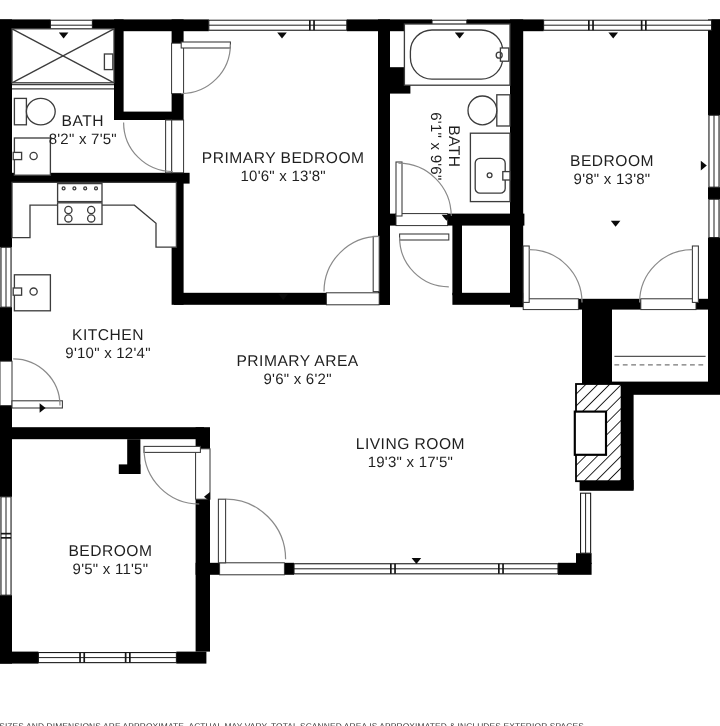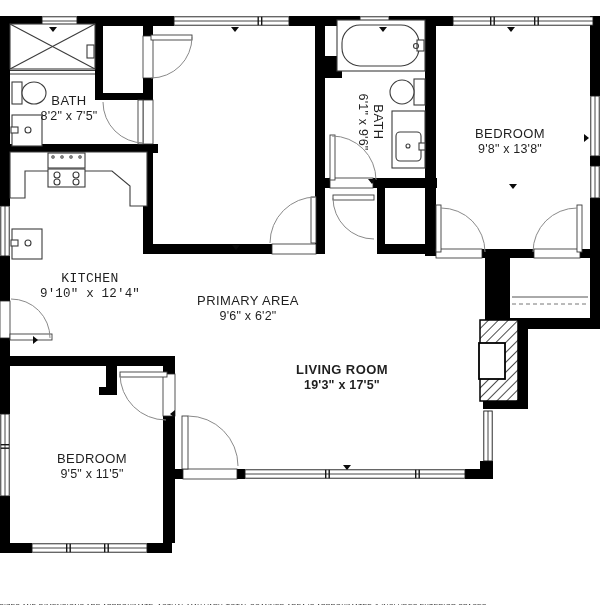--- a/index.html
+++ b/index.html
@@ -306,37 +306,41 @@
     <polygon class="marker" points="33,320 33,328 38,324"></polygon>
     <polygon class="marker" points="584,118 584,126 589,122"></polygon>
     <polygon class="marker" points="175,394 175,402 170,398"></polygon>
   </g>
 </svg>
 
   <div class="room-label" style="left:69px;top:93px;">
     <div class="room-name">BATH</div>
     <div class="room-dims">8'2" x 7'5"</div>
   </div>
+  <div class="room-label" style="left:236px;top:124px;">
+    <div class="room-name">PRIMARY BEDROOM</div>
+    <div class="room-dims">10'6" x 13'8"</div>
+  </div>
   <div class="room-label rotated" style="left:370px;top:106px;">
     <div class="room-name">BATH</div>
     <div class="room-dims">6'1" x 9'6"</div>
   </div>
   <div class="room-label" style="left:510px;top:126px;">
     <div class="room-name">BEDROOM</div>
     <div class="room-dims">9'8" x 13'8"</div>
   </div>
-  <div class="room-label" style="left:90px;top:271px;font-family:Liberation Mono, monospace;">
+  <div class="room-label" style="left:90px;top:271px;">
     <div class="room-name">KITCHEN</div>
     <div class="room-dims">9'10" x 12'4"</div>
   </div>
   <div class="room-label" style="left:248px;top:293px;">
     <div class="room-name">PRIMARY AREA</div>
     <div class="room-dims">9'6" x 6'2"</div>
   </div>
-  <div class="room-label" style="left:342px;top:362px;font-weight:bold;">
+  <div class="room-label" style="left:342px;top:362px;">
     <div class="room-name">LIVING ROOM</div>
     <div class="room-dims">19'3" x 17'5"</div>
   </div>
   <div class="room-label" style="left:92px;top:451px;">
     <div class="room-name">BEDROOM</div>
     <div class="room-dims">9'5" x 11'5"</div>
   </div>
 
   <div id="footer-disclaimer">SIZES AND DIMENSIONS ARE APPROXIMATE, ACTUAL MAY VARY. TOTAL SCANNED AREA IS APPROXIMATED &amp; INCLUDES EXTERIOR SPACES.</div>
 </div>

